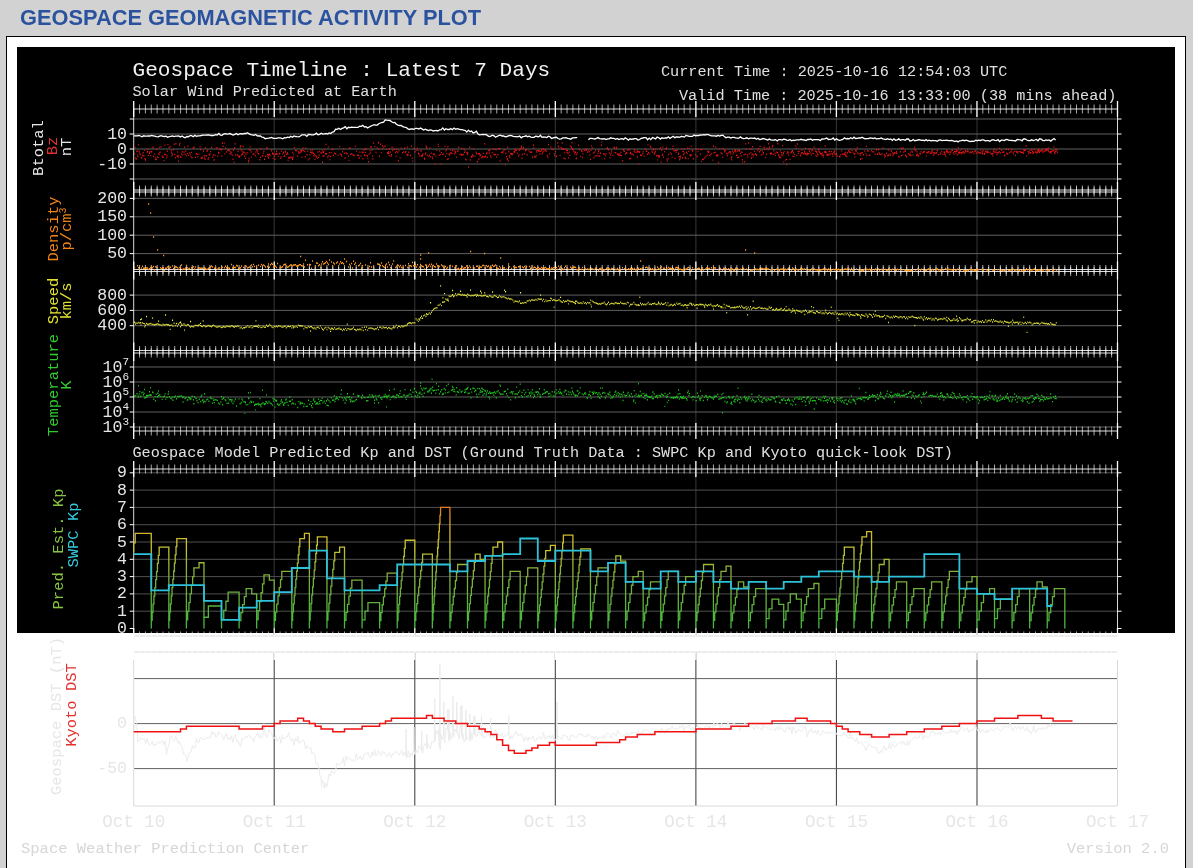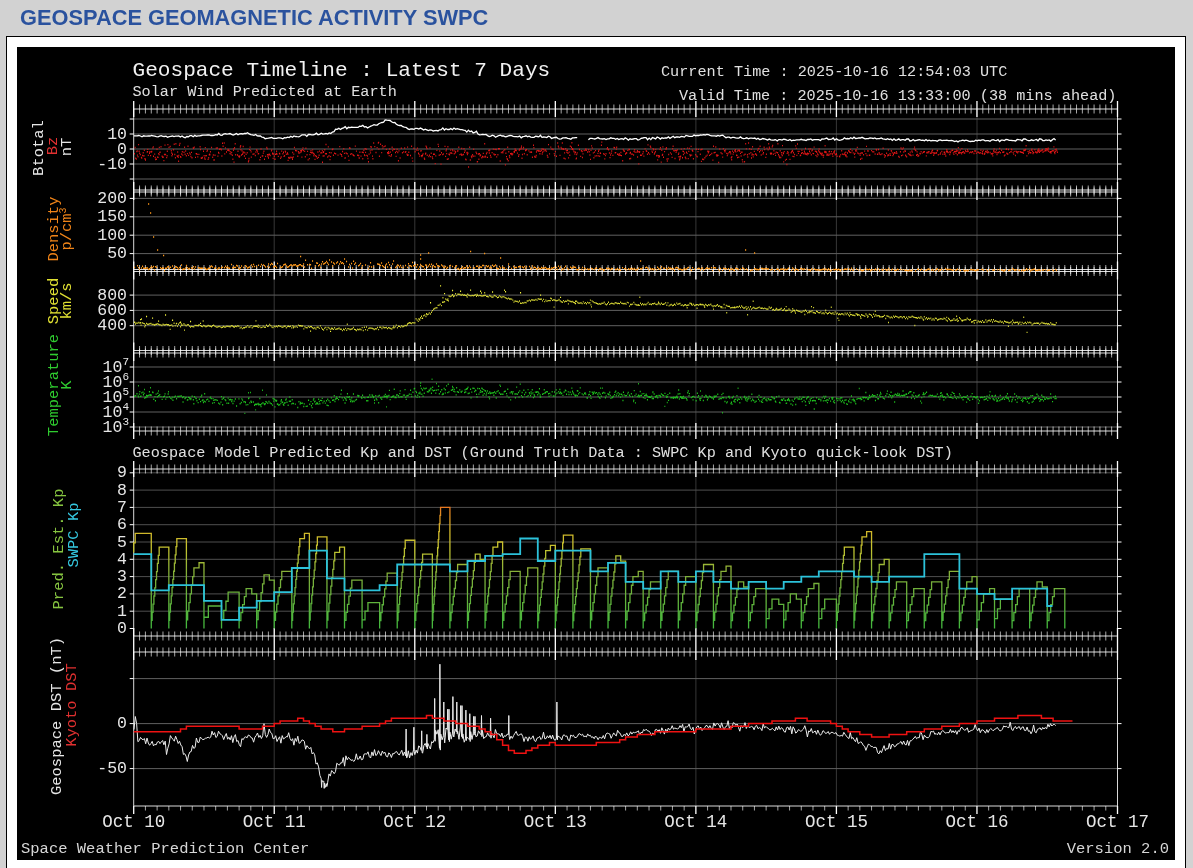--- a/index.html
+++ b/index.html
@@ -1,18 +1,18 @@
 <!DOCTYPE html>
 <html><head><meta charset="utf-8"><style>
 html,body{margin:0;padding:0;background:#d2d2d2;width:1193px;height:868px;overflow:hidden}
 #hdr{position:absolute;left:20px;top:5px;font-family:"Liberation Sans",sans-serif;font-weight:bold;font-size:21.8px;color:#2a529e}
 #box{position:absolute;left:6px;top:36px;width:1178px;height:840px;border:1px solid #000;background:#fff}
-#plot{position:absolute;left:10px;top:10px;width:1158px;height:813px;background:#000}
+#plot{position:absolute;left:10px;top:10px;width:1158px;height:586px;background:#000}
 </style></head><body>
-<div id="hdr">GEOSPACE GEOMAGNETIC ACTIVITY SWPC</div>
+<div id="hdr">GEOSPACE GEOMAGNETIC ACTIVITY PLOT</div>
 <div id="box">
     <div id="plot">
 <svg width="1158" height="813" viewBox="0 0 1158 813">
 <defs>
 <linearGradient id="kpg" x1="0" y1="581.5" x2="0" y2="419.745" gradientUnits="userSpaceOnUse">
 <stop offset="0" stop-color="#42b83e"></stop>
 <stop offset="0.33" stop-color="#7fae3a"></stop>
 <stop offset="0.5" stop-color="#c6c430"></stop>
 <stop offset="0.62" stop-color="#d4b428"></stop>
 <stop offset="0.75" stop-color="#e87820"></stop>

